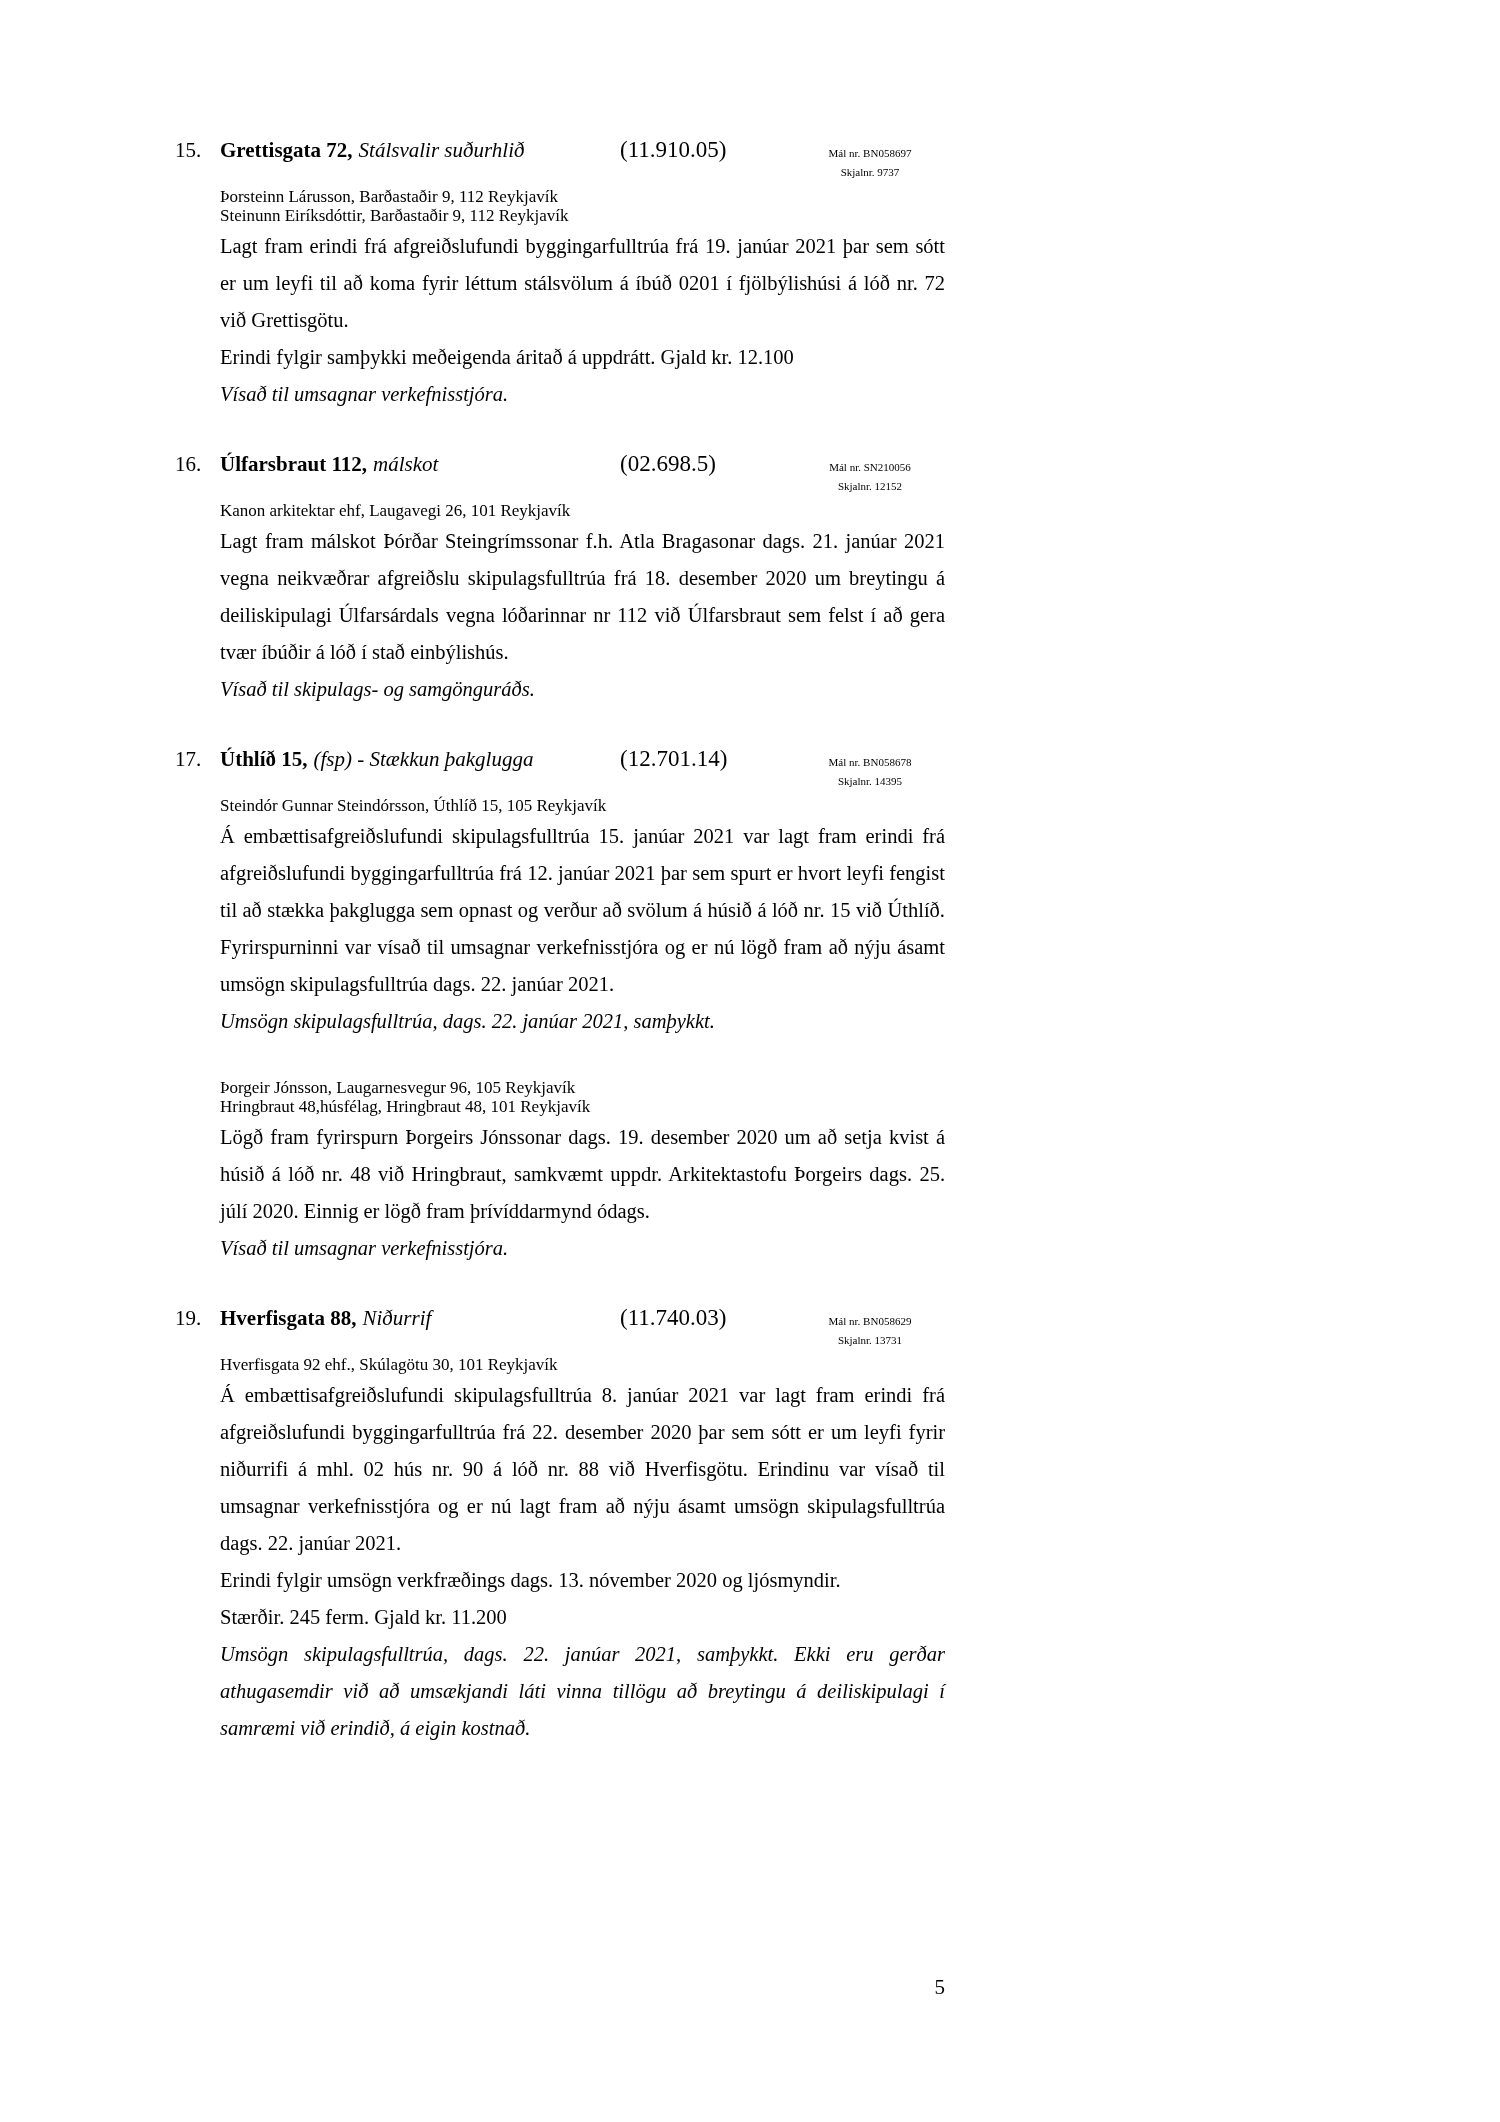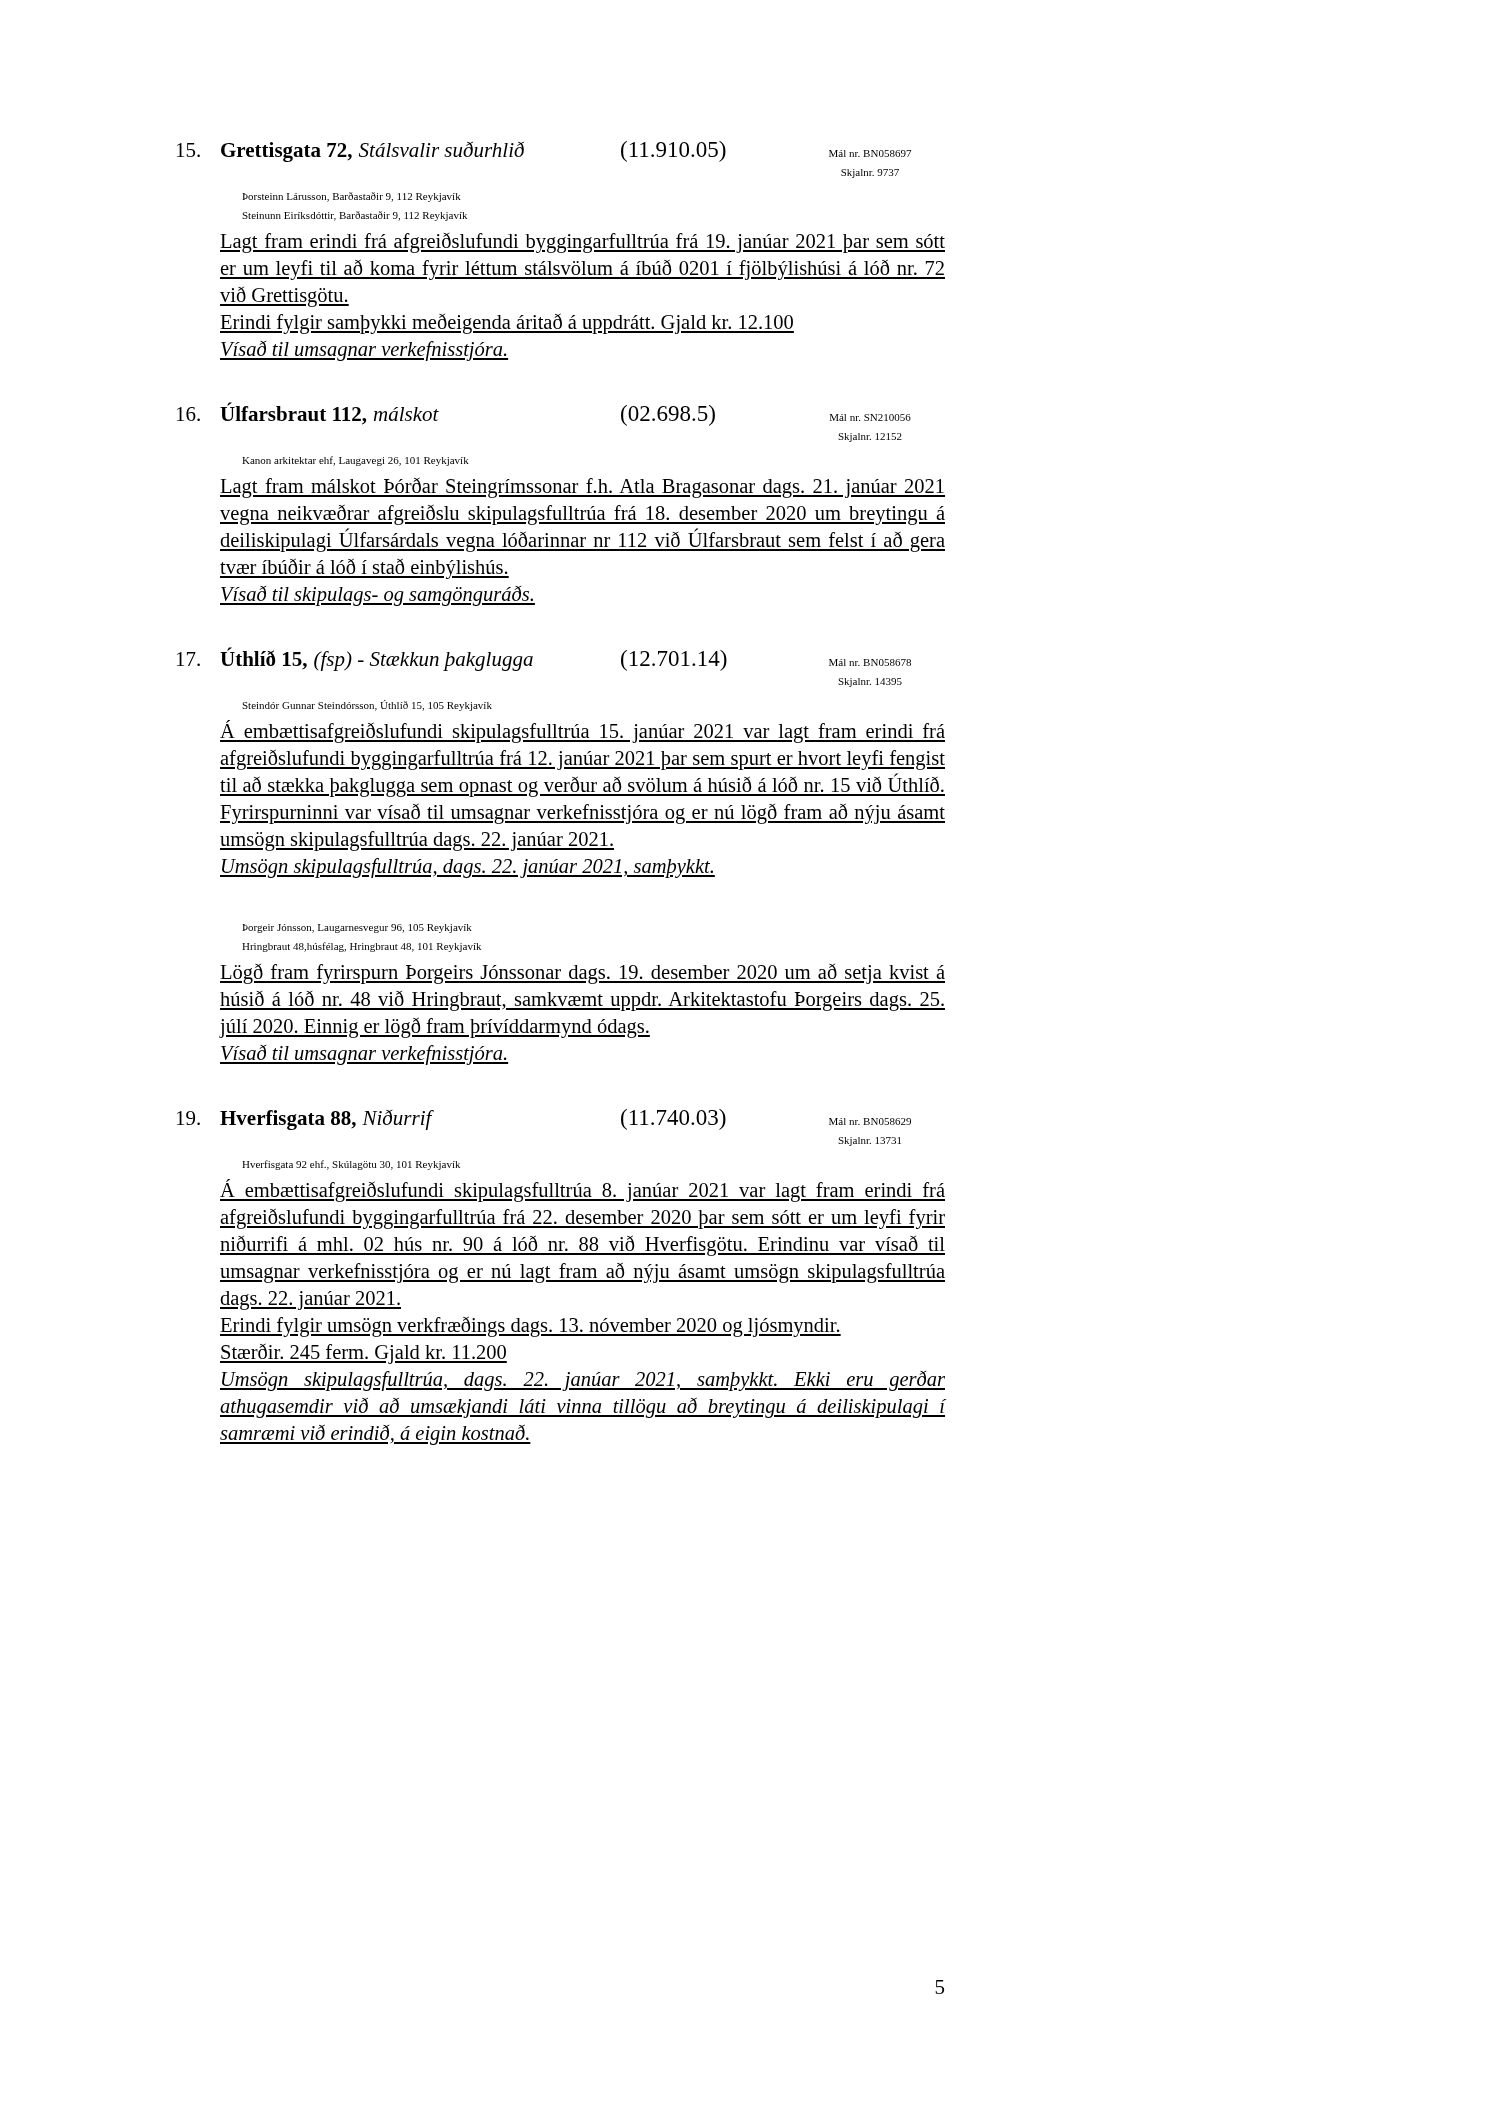--- a/index.html
+++ b/index.html
@@ -30,32 +30,31 @@
   .item-title .addr-bold { font-weight: bold; margin-right: 6px; }
   .item-title .sub-italic { font-style: italic; }
   .item-code { font-size: 23px; line-height: 26px; }
   .item-refs {
     text-align: center;
     font-size: 11px;
     line-height: 19px;
     white-space: nowrap;
   }
   .addr {
-    margin-left: 67px;
-    font-size: 11px;
+    margin-left: 45px;
+    font-size: 17px;
     line-height: 19px;
     font-family: Liberation Serif, serif;
   }
   .addr:last-of-type { margin-bottom: 3px; }
   .para {
     margin-left: 45px;
     font-size: 20.5px;
-    line-height: 27px;
+    line-height: 37px;
     text-align: justify;
-    text-decoration: underline;
   }
   .conclusion { font-style: italic; }
   .page-number {
     position: absolute;
     left: 175px;
     top: 1975px;
     width: 770px;
     text-align: right;
     font-size: 21px;
   }

